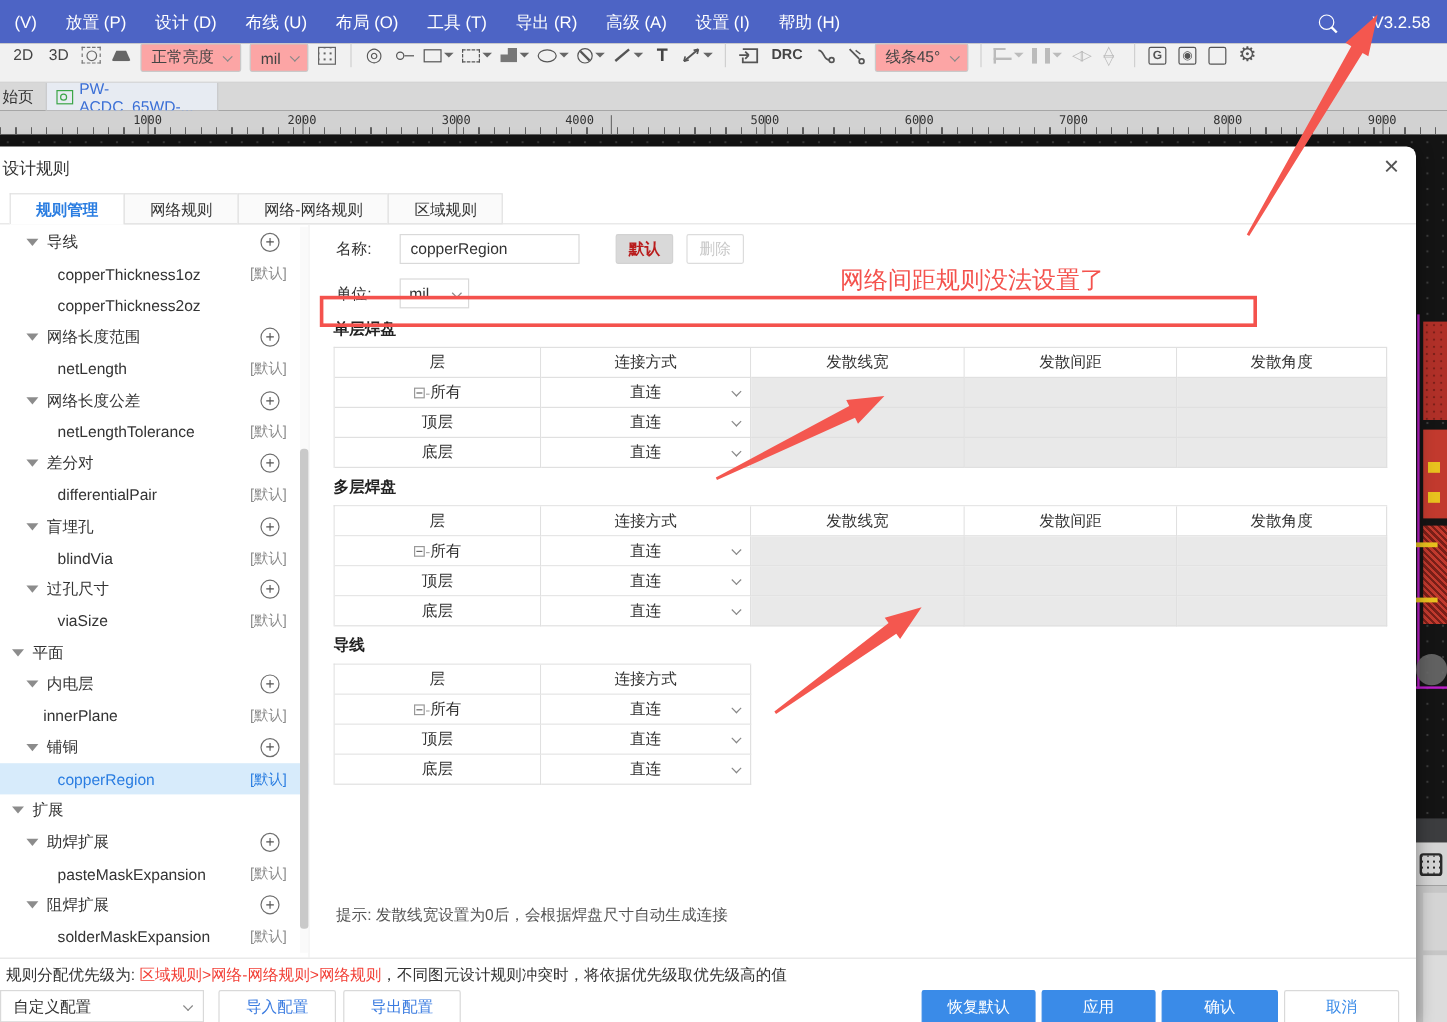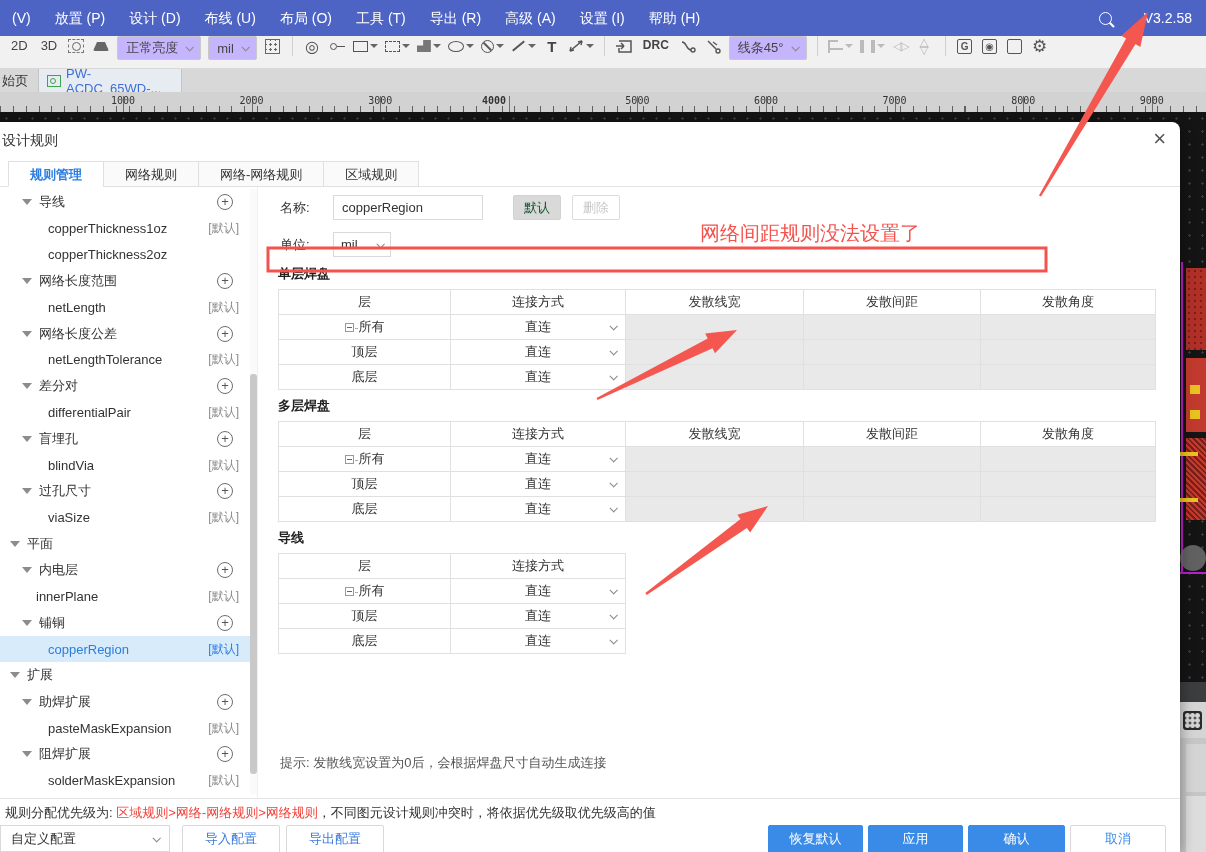--- a/index.html
+++ b/index.html
@@ -15,21 +15,21 @@
   .search-lens { width:13px; height:13px; border:1.6px solid #fff; border-radius:50%; position:relative; display:inline-block; }
   .search-lens::after { content:""; position:absolute; width:6px; height:1.6px; background:#fff; transform:rotate(45deg); left:9px; top:11px; }
   .version { font-size:14px; }
 
   
   .toolbar { position:absolute; left:0; top:36px; width:1206px; height:33px; background:#F1F1F1;
              border-bottom:1px solid #D8D8D8; display:flex; align-items:flex-start; gap:7px; padding:0 8px;
              z-index:3; color:#444; }
   .tb-text { font-size:13px; padding:2px 3px; cursor:pointer; white-space:nowrap; }
   .tb-sep { width:1px; height:20px; background:#D0D0D0; margin:0 3px; }
-  .tb-sel { height:24px; background:#c4b5fd; border:1px solid #C9C9C9; border-radius:2px; display:flex;
+  .tb-sel { height:24px; background:#fca5a5; border:1px solid #C9C9C9; border-radius:2px; display:flex;
             align-items:center; gap:8px; padding:0 8px; font-size:13px; cursor:pointer; }
   .chev { width:6px; height:6px; border-right:1.4px solid #888; border-bottom:1.4px solid #888;
           transform:rotate(45deg) translateY(-1px); display:inline-block; flex:none; }
   .caret { width:0; height:0; border-left:4px solid transparent; border-right:4px solid transparent;
            border-top:4px solid #666; display:inline-block; margin-left:2px; }
   .tbi { display:inline-flex; align-items:center; justify-content:center; min-width:18px; height:20px; cursor:pointer; }
   .i-zoomsel { width:16px; height:14px; border:1px dashed #777; position:relative; }
   .i-zoomsel::after { content:""; position:absolute; width:7px; height:7px; border:1.4px solid #666; border-radius:50%; left:3px; top:2px; }
   .i-cap { width:16px; height:0; border-bottom:9px solid #666; border-left:4px solid transparent; border-right:4px solid transparent; border-radius:2px; }
   .i-grid { width:15px; height:15px; border:1px solid #666;
@@ -113,21 +113,21 @@
   .badge { position:absolute; right:18px; font-size:12px; color:#8C8C8C; }
   .tree-sb { position:absolute; right:1px; top:2px; width:7px; height:605px; background:#FAFAFA; }
   .tree-thumb { position:absolute; left:0; top:185px; width:7px; height:400px; background:#C9C9C9; border-radius:3px; }
 
   
   .content { position:absolute; left:258px; top:0; width:922px; height:611px; }
   .fld-label { position:absolute; font-size:13px; color:#333; }
   .name-input { position:absolute; left:75px; top:8px; width:150px; height:25px; border:1px solid #D9D9D9;
                 font-size:13px; padding:0 8px; color:#333; font-family:inherit; }
   .btn { position:absolute; height:25px; font-size:13px; border-radius:2px; text-align:center; line-height:24px; cursor:default; }
-  .btn-default { left:255px; top:8px; width:48px; background:#D9D9D9; color:#14532d; border:1px solid #D2D2D2; }
+  .btn-default { left:255px; top:8px; width:48px; background:#D9D9D9; color:#b91c1c; border:1px solid #D2D2D2;font-weight:bold; }
   .btn-delete { left:314px; top:8px; width:48px; background:#fff; color:#C8C8C8; border:1px solid #DCDCDC; }
   .unit-select { position:absolute; left:75px; top:45px; width:58px; height:25px; border:1px solid #D9D9D9;
                  display:flex; align-items:center; justify-content:space-between; padding:0 7px; font-size:13px; color:#333; cursor:pointer; }
 
   .sec { position:absolute; left:20px; }
   #sec0 { top:78px; } #sec1 { top:210px; } #sec2 { top:342px; }
   .sec-title { font-size:13px; font-weight:bold; color:#222; }
   .rtable { margin-top:6px; border-top:1px solid #E0E0E0; border-left:1px solid #E0E0E0; }
   .trow { display:flex; }
   .cell { height:25px; border-right:1px solid #E0E0E0; border-bottom:1px solid #E0E0E0; font-size:13px;
@@ -311,21 +311,21 @@
 <div class="ruler">
   <div class="ruler-ticks"></div>
   <div id="ruler-labels">
       <div class="ruler-vline" style="left: 123px;"></div>
       <span class="ruler-num" style="left: 123px;">1000</span>
       <div class="ruler-vline" style="left: 251.6px;"></div>
       <span class="ruler-num" style="left: 251.6px;">2000</span>
       <div class="ruler-vline" style="left: 380.2px;"></div>
       <span class="ruler-num" style="left: 380.2px;">3000</span>
       <div class="ruler-vline" style="left: 508.8px;"></div>
-      <span class="ruler-num" style="left: 494px; font-weight: bold;">4000</span>
+      <span class="ruler-num" style="left: 483px;">4000</span>
       <div class="ruler-vline" style="left: 637.4px;"></div>
       <span class="ruler-num" style="left: 637.4px;">5000</span>
       <div class="ruler-vline" style="left: 766px;"></div>
       <span class="ruler-num" style="left: 766px;">6000</span>
       <div class="ruler-vline" style="left: 894.6px;"></div>
       <span class="ruler-num" style="left: 894.6px;">7000</span>
       <div class="ruler-vline" style="left: 1023.2px;"></div>
       <span class="ruler-num" style="left: 1023.2px;">8000</span>
       <div class="ruler-vline" style="left: 1151.8px;"></div>
       <span class="ruler-num" style="left: 1151.8px;">9000</span>

